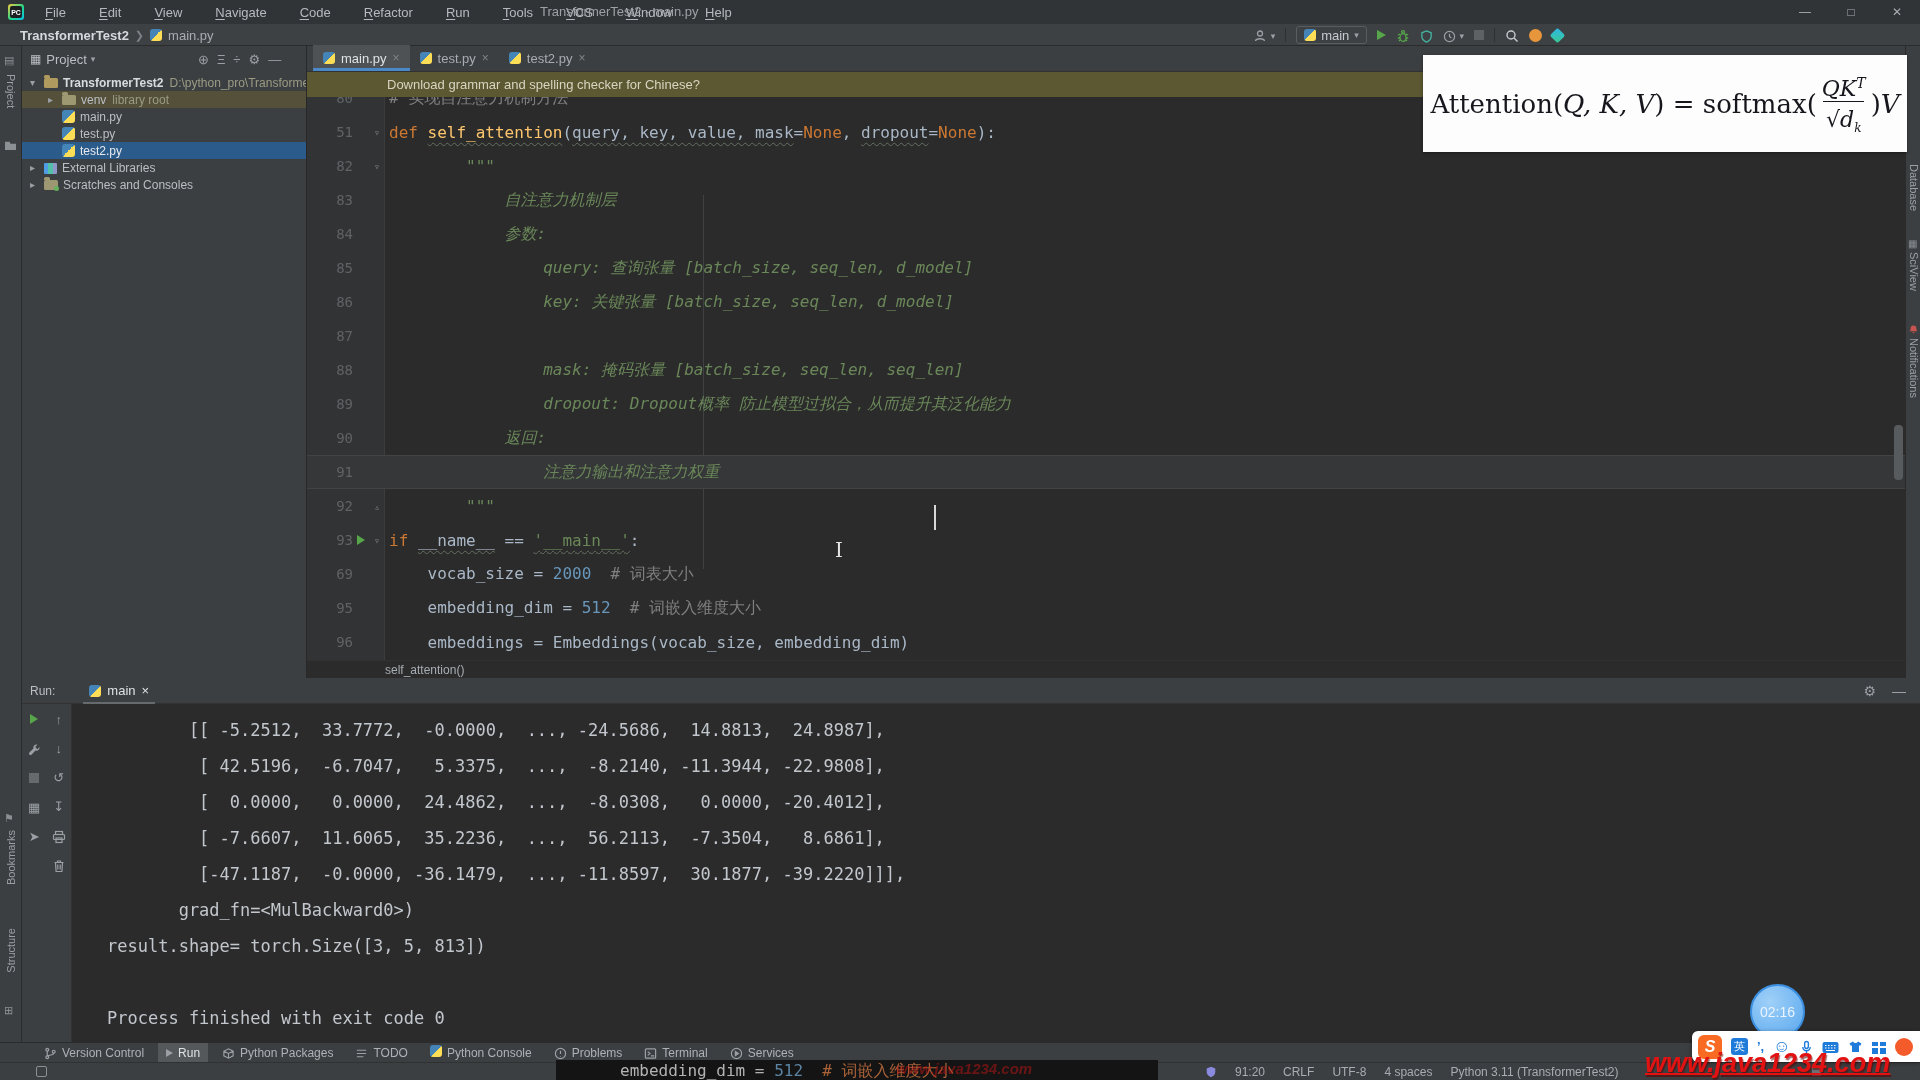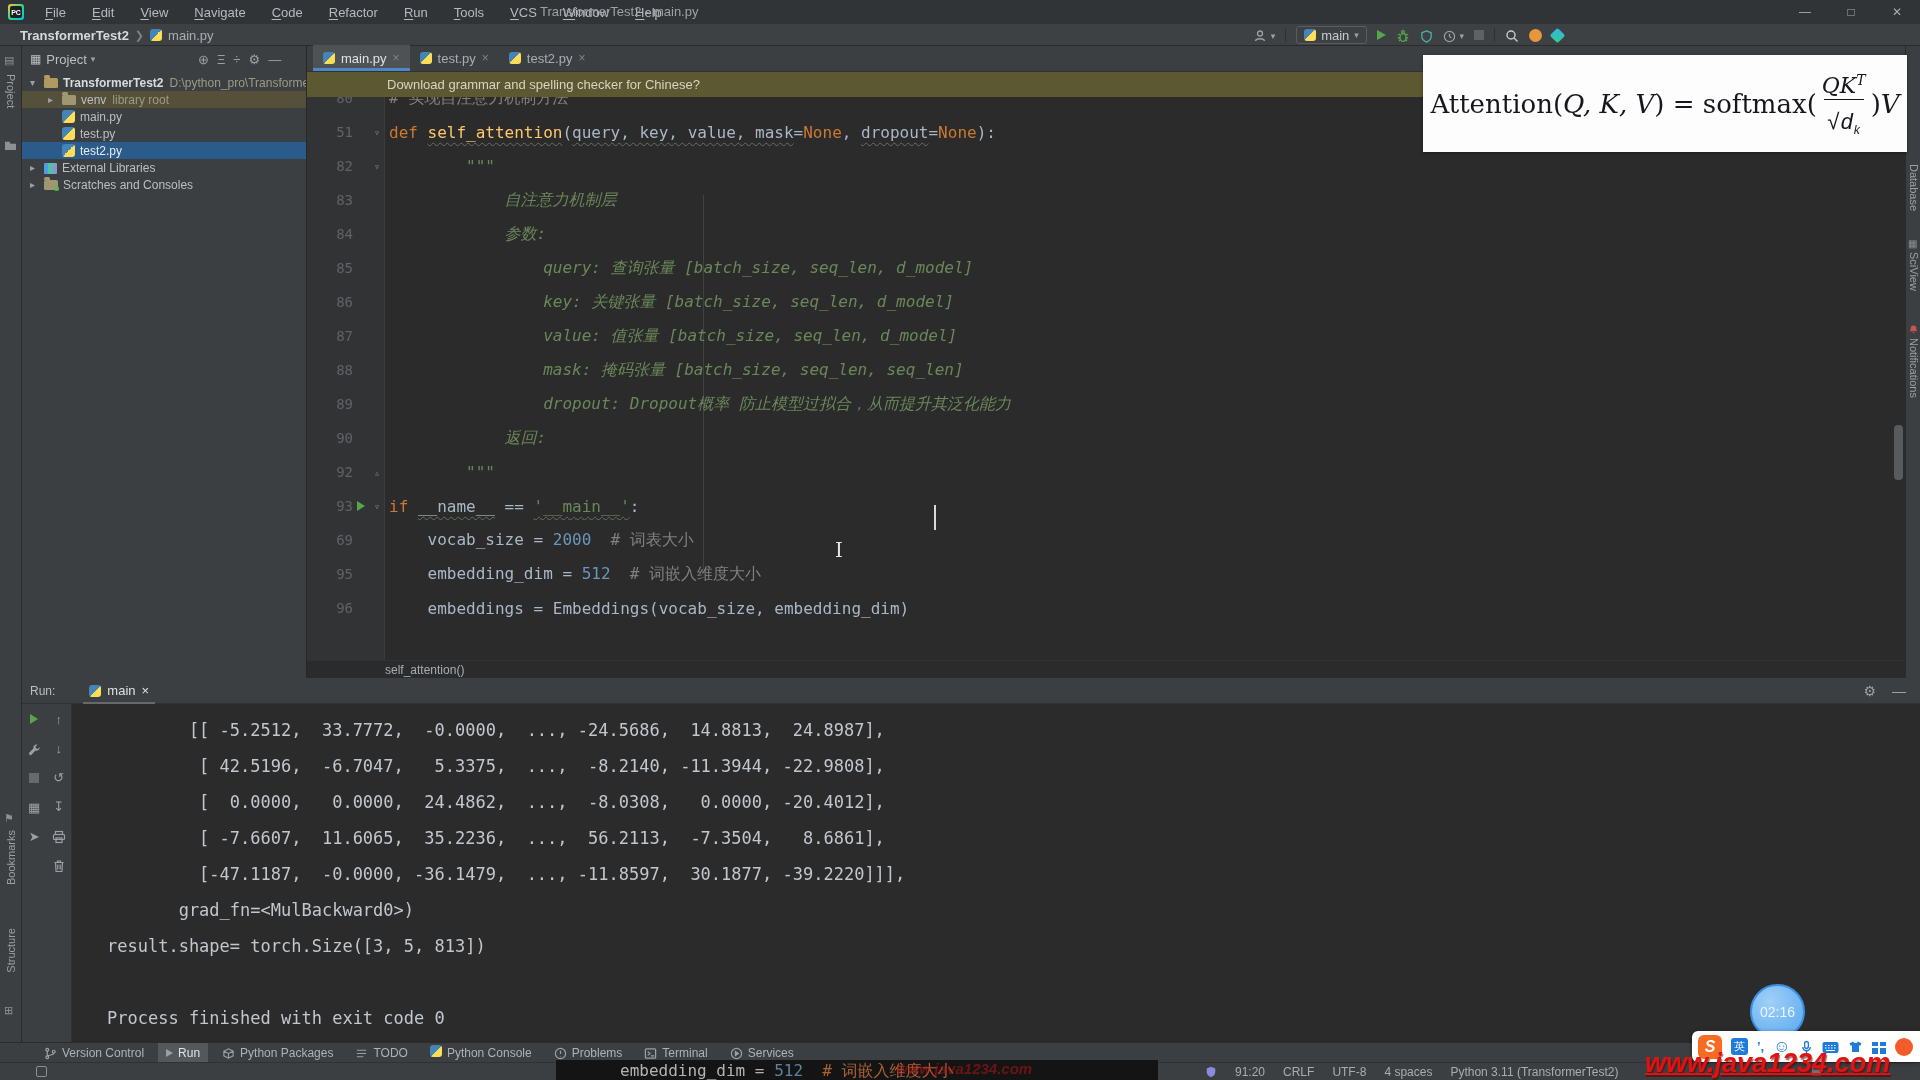--- a/index.html
+++ b/index.html
@@ -8,21 +8,21 @@
   .screen *{box-sizing:border-box;}
   :root{--mono:"DejaVu Sans Mono","Liberation Mono",monospace;}
 
   
   .titlebar{position:absolute;left:0;top:0;width:1920px;height:24px;background:#313436;
             display:flex;align-items:center;font-size:13px;color:#b6bac0;}
   .app-logo{width:16px;height:16px;margin:0 12px 0 8px;border-radius:3px;
             background:linear-gradient(135deg,#f7ca3e,#21d789 55%,#07c3f2);position:relative;}
   .app-logo span{position:absolute;inset:2px;background:#1e1f22;border-radius:2px;color:#fff;
             font-size:7px;font-weight:bold;display:flex;align-items:center;justify-content:center;}
-  .menus{display:flex;gap:8px;}
+  .menus{display:flex;gap:15px;}
   .menu-item{padding:2px 9px;cursor:default;}
   .menu-item u{text-decoration-thickness:1px;text-underline-offset:2px;}
   .win-title{position:absolute;left:540px;top:4px;color:#9da1a6;}
   .win-btns{position:absolute;right:0;top:0;height:24px;display:flex;}
   .win-btn{width:46px;height:24px;display:flex;align-items:center;justify-content:center;color:#a9adb2;font-size:12px;}
 
   
   .navbar{position:absolute;left:0;top:24px;width:1920px;height:22px;background:#3e4143;
           border-bottom:1px solid #2b2b2b;font-size:13px;}
   .nav-left{position:absolute;left:20px;top:0;height:22px;display:flex;align-items:center;gap:6px;}
@@ -124,21 +124,21 @@
   .ghost{position:absolute;left:556px;top:1060px;width:602px;height:20px;background:#141414;z-index:45;overflow:hidden;}
   .ghost .gcode{position:absolute;left:64px;top:1px;font:16px var(--mono);white-space:pre;opacity:.85;}
   .ghost .g1{color:#d0cfcf;}.ghost .g2{color:#6897bb;}.ghost .g3{color:#c4703f;}
   .ghost .gwm{position:absolute;left:340px;top:0;color:#c01616;font-style:italic;font-weight:bold;font-size:15px;opacity:.5;white-space:nowrap;}
   .formula-box{position:absolute;left:1423px;top:55px;width:484px;height:97px;background:#fdfdfd;z-index:40;
                display:flex;align-items:center;justify-content:center;color:#16161d;
                font-family:"DejaVu Serif","Liberation Serif",serif;font-size:26px;box-shadow:0 1px 3px rgba(0,0,0,.4);}
   .fvar{font-style:italic;}
   .frac{display:inline-flex;flex-direction:column;align-items:center;font-size:22px;line-height:1.05;margin:0 2px;transform:translateY(2px);}
   .frac .top{padding:0 3px 1px;}
-  .frac .bot{border-top:1.5px solid #16161d;padding:12px 3px 0;font-family:Liberation Mono, monospace;}
+  .frac .bot{border-top:1.5px solid #16161d;padding:6px 3px 0;}
   .frac sup{font-size:14px;}
   .frac sub{font-size:12px;}
   .timer{position:absolute;left:1750px;top:984px;width:55px;height:55px;border-radius:50%;z-index:46;
          background:radial-gradient(circle at 35% 30%,#9fd0f8,#58a7ee);border:2px solid #3c8fe0;
          display:flex;align-items:center;justify-content:center;color:#eaf4ff;font-size:14px;}
   .ime{position:absolute;left:1692px;top:1031px;width:228px;height:31px;background:#fff;border-radius:6px 0 0 6px;
        z-index:47;display:flex;align-items:center;gap:9px;padding:0 0 0 6px;box-shadow:0 1px 4px rgba(0,0,0,.4);overflow:hidden;}
   .sogou-s{width:24px;height:24px;border-radius:6px;background:#f96b22;color:#fff;font-weight:800;font-style:italic;
            font-size:16px;display:flex;align-items:center;justify-content:center;flex:none;}
   .ime-lang{width:17px;height:17px;border-radius:3px;background:#1f7bd9;color:#fff;font-size:11px;display:flex;align-items:center;justify-content:center;flex:none;}
@@ -369,39 +369,44 @@
         <div class="code-row">
           <span class="lineno">86</span>
           <span class="runcol"></span>
           <span class="foldcol"></span>
           <span class="codetext"><span class="d i">                key: 关键张量 [batch_size, seq_len, d_model]</span></span>
         </div>
         <div class="code-row">
           <span class="lineno">87</span>
           <span class="runcol"></span>
           <span class="foldcol"></span>
-          <span class="codetext"><span class="d i">                value: 值张量 [batch_size, seq_len, d_model]</span></span>
         </div>
         <div class="code-row">
           <span class="lineno">88</span>
           <span class="runcol"></span>
           <span class="foldcol"></span>
           <span class="codetext"><span class="d i">                mask: 掩码张量 [batch_size, seq_len, seq_len]</span></span>
         </div>
         <div class="code-row">
           <span class="lineno">89</span>
           <span class="runcol"></span>
           <span class="foldcol"></span>
           <span class="codetext"><span class="d i">                dropout: Dropout概率 防止模型过拟合，从而提升其泛化能力</span></span>
         </div>
         <div class="code-row">
           <span class="lineno">90</span>
           <span class="runcol"></span>
           <span class="foldcol"></span>
           <span class="codetext"><span class="d i">            返回:</span></span>
+        </div>
+        <div class="code-row cur">
+          <span class="lineno">91</span>
+          <span class="runcol"></span>
+          <span class="foldcol"></span>
+          <span class="codetext"><span class="d i">                注意力输出和注意力权重</span></span>
         </div>
         <div class="code-row">
           <span class="lineno">92</span>
           <span class="runcol"></span>
           <span class="foldcol">▵</span>
           <span class="codetext"><span class="d">        """</span></span>
         </div>
         <div class="code-row">
           <span class="lineno">93</span>
           <span class="runcol">

